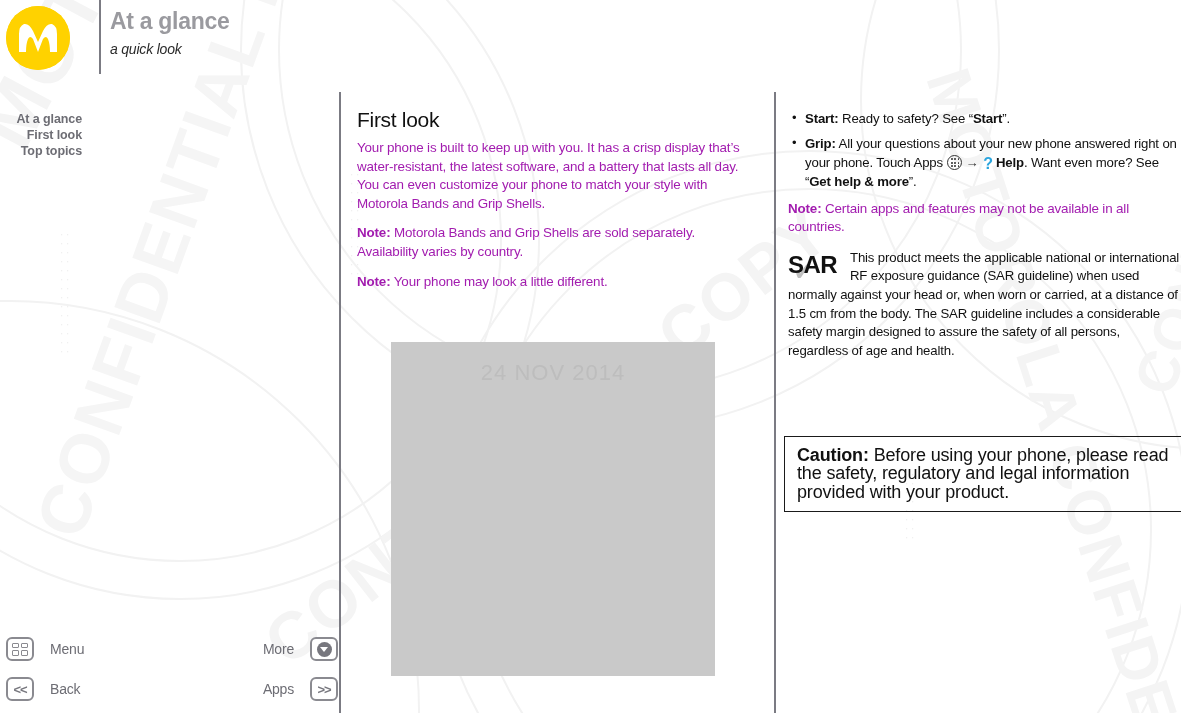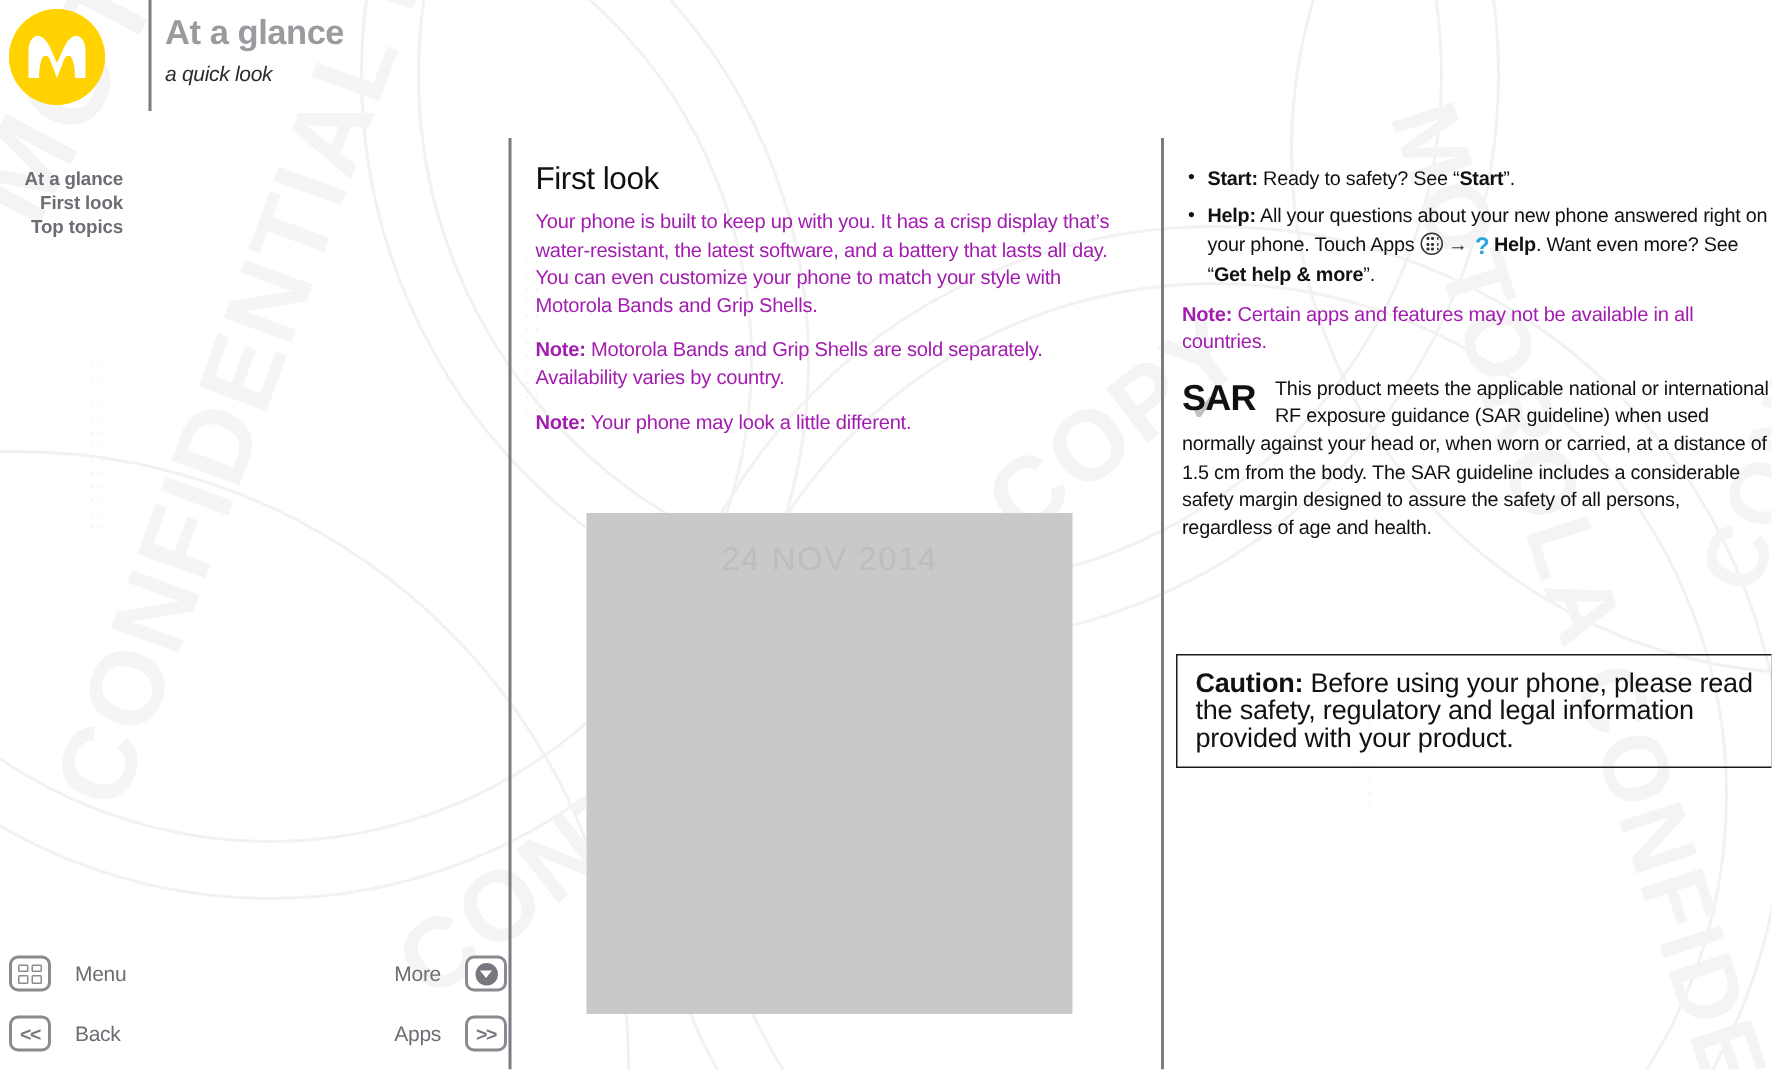--- a/index.html
+++ b/index.html
@@ -244,21 +244,21 @@
 
     <div class="col-right">
 
       <ul class="tips">
         <li>
           <b>Start:</b><span> Ready to safety? See “</span><b>Start</b><span>”.</span>
         </li>
 
 
         <li>
-          <b>Help:</b><span> All your questions about your new phone answered right on your phone. Touch Apps </span><span class="apps-icon">
+          <b>Grip:</b><span> All your questions about your new phone answered right on your phone. Touch Apps </span><span class="apps-icon">
             <i style="left:2.6px;top:2.6px;"></i><i style="left:5.9px;top:2.6px;"></i><i style="left:9.2px;top:2.6px;"></i>
             <i style="left:2.6px;top:5.9px;"></i><i style="left:5.9px;top:5.9px;"></i><i style="left:9.2px;top:5.9px;"></i>
             <i style="left:2.6px;top:9.2px;"></i><i style="left:5.9px;top:9.2px;"></i><i style="left:9.2px;top:9.2px;"></i>
           </span><span class="arrow-g">→</span><span class="help-q">?</span><b>Help</b><span>. Want even more? See “</span><b>Get help &amp; more</b><span>”.</span>
         </li>
       </ul>
 
       <div class="p" style="margin-bottom:12px;">
         <b>Note:</b><span> Certain apps and features may not be available in all countries.</span>
       </div>

